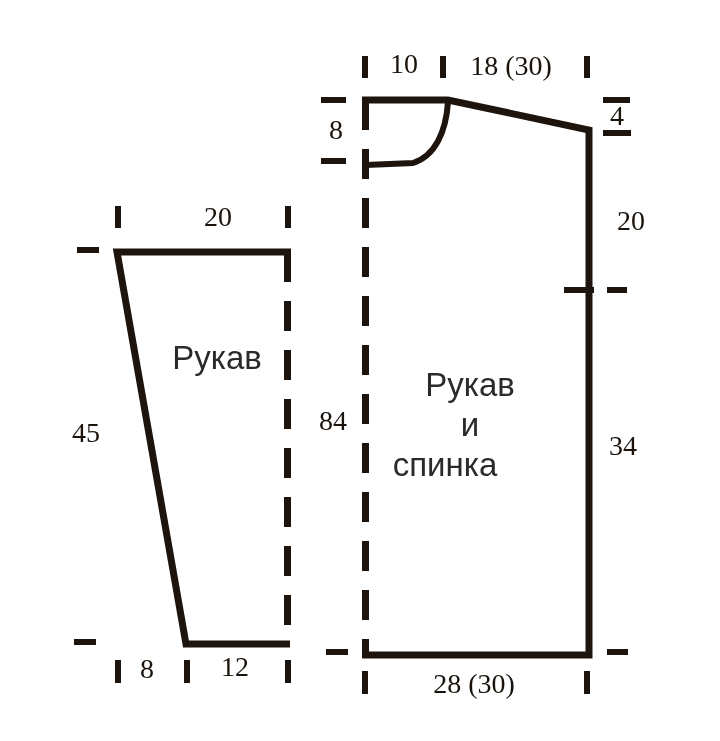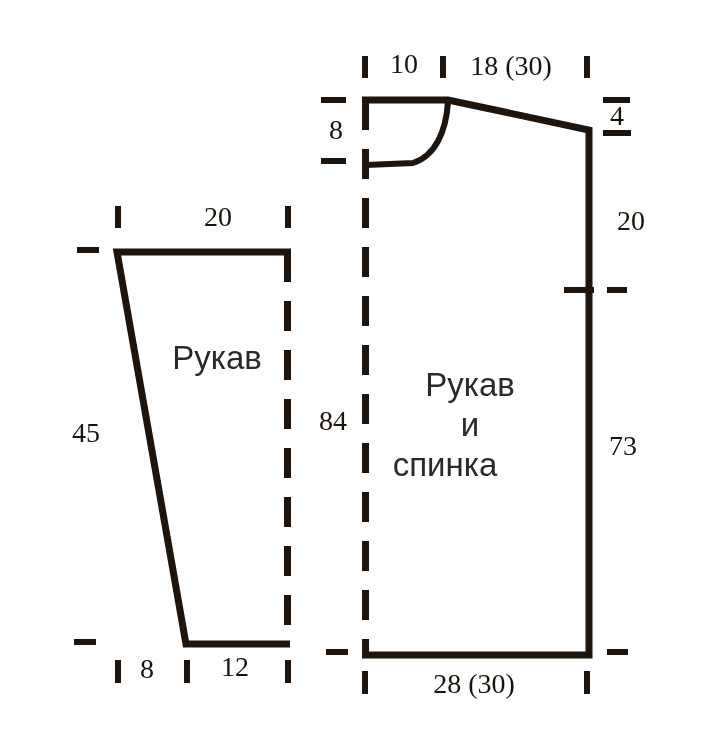--- a/index.html
+++ b/index.html
@@ -89,21 +89,21 @@
   <div class="num" style="left:511px;top:66px;">18 (30)</div>
 
   <div class="num" style="left:336px;top:130px;">8</div>
 
   <div class="num" style="left:617px;top:116px;">4</div>
 
   <div class="num" style="left:631px;top:221px;">20</div>
 
   <div class="num" style="left:333px;top:421px;">84</div>
 
-  <div class="num" style="left:623px;top:446px;">73</div>
+  <div class="num" style="left:623px;top:446px;">34</div>
 
   <div class="cyr" style="left:470px;top:384px;">Рукав</div>
   <div class="cyr" style="left:470px;top:424px;">и</div>
   <div class="cyr" style="left:445px;top:464px;">спинка</div>
 
   <div class="num" style="left:474px;top:684px;">28 (30)</div>
 
 </div>
 
 </body></html>

